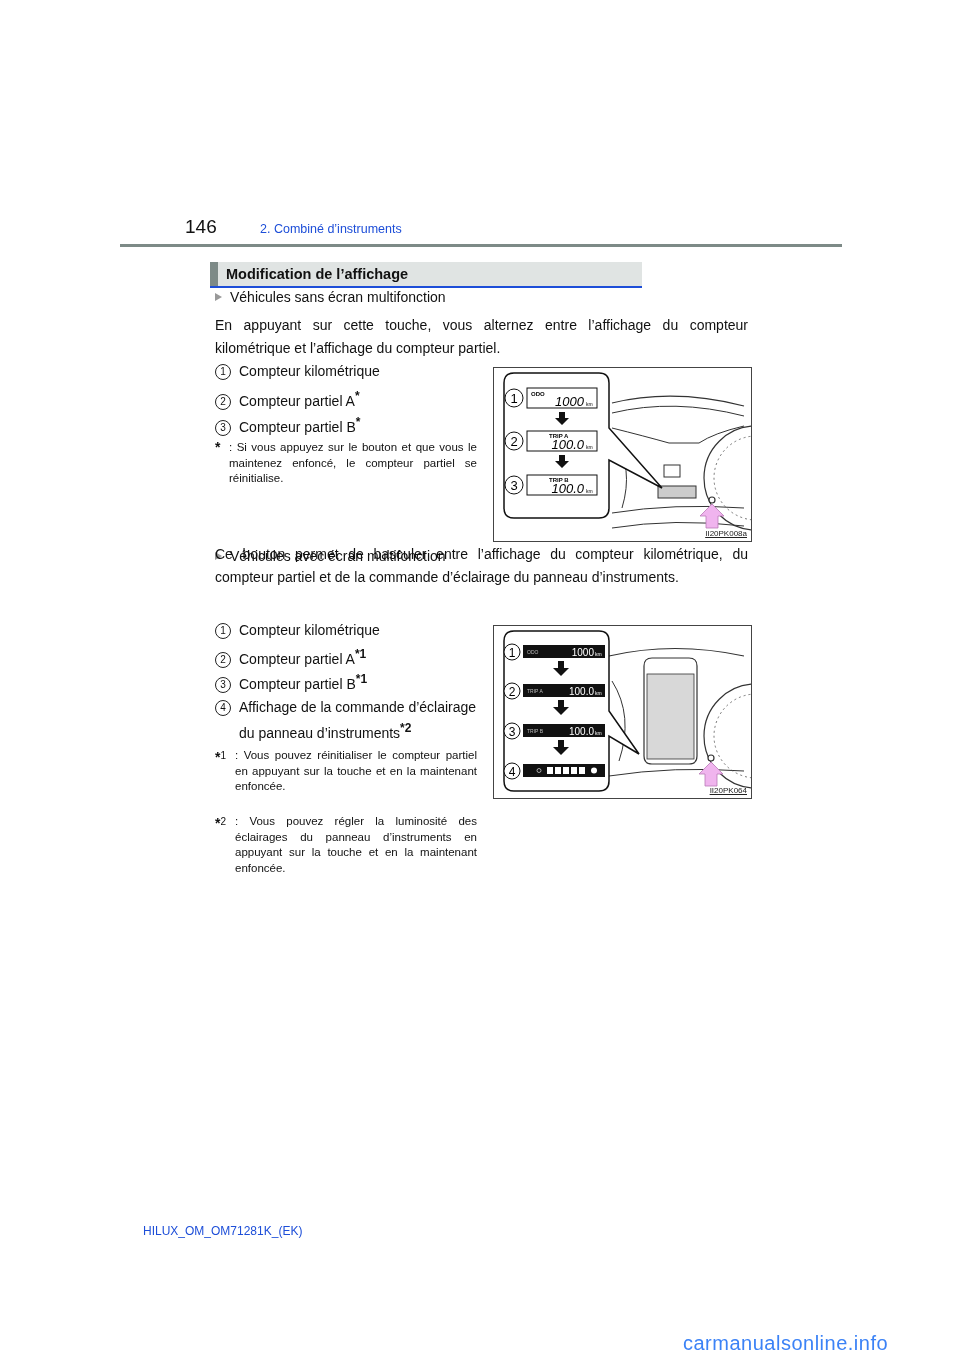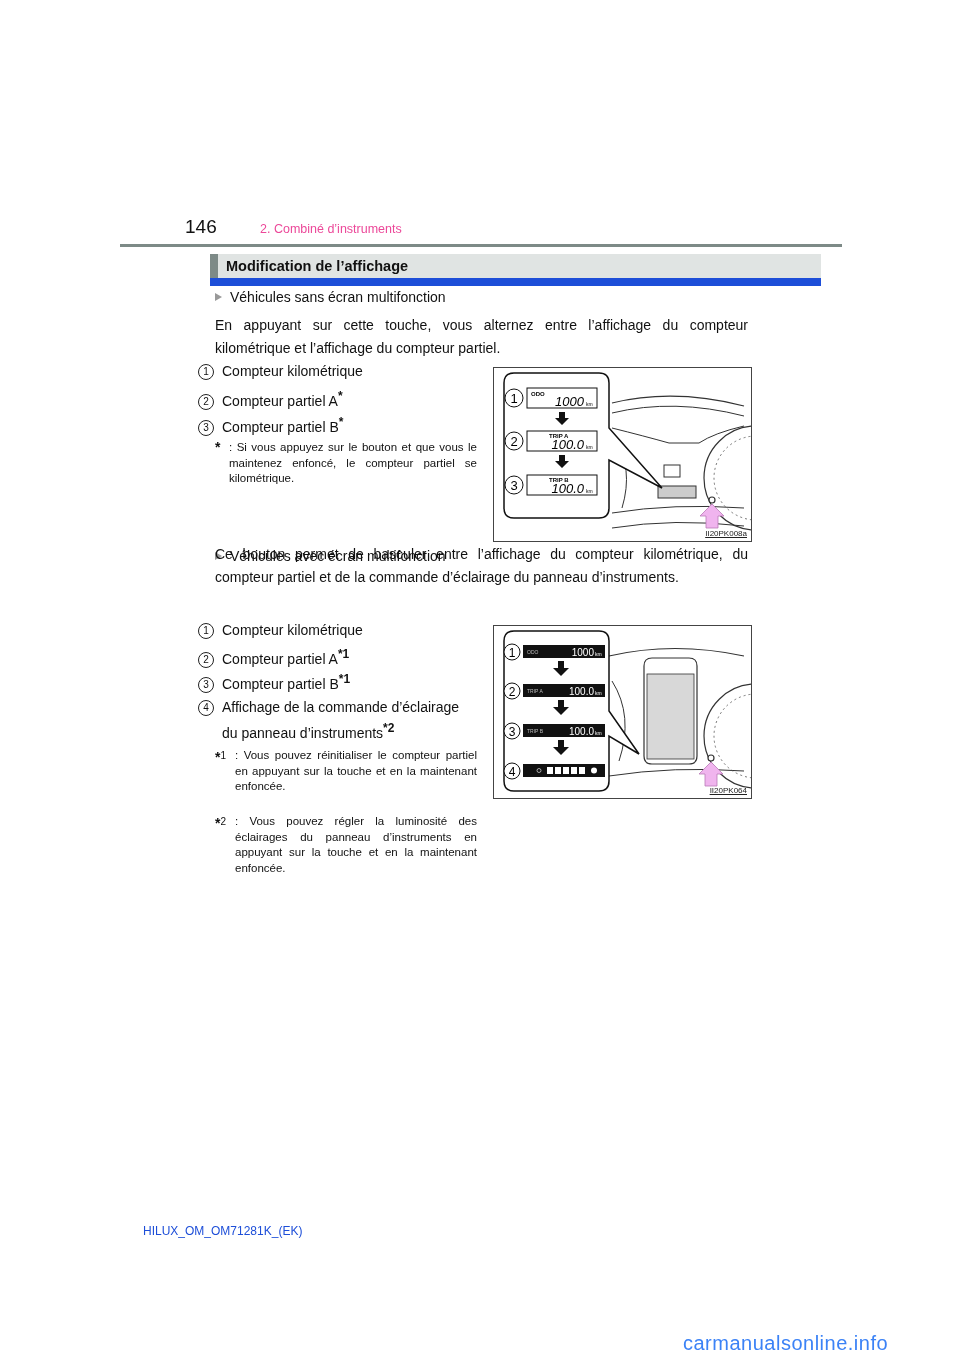--- a/index.html
+++ b/index.html
@@ -1,26 +1,26 @@
 <!DOCTYPE html>
 <html><head>
 <meta charset="utf-8">
 <style>
   html, body { margin: 0; padding: 0; background: #ffffff; }
   body { width: 960px; height: 1358px; position: relative; overflow: hidden; font-family: "Liberation Sans", sans-serif; color: #111; }
   .page-number { position: absolute; left: 185px; top: 216px; font-size: 19px; font-weight: normal; }
-  .section-title { position: absolute; left: 260px; top: 222px; font-size: 12.5px; color: #ec4899; }
+  .section-title { position: absolute; left: 260px; top: 222px; font-size: 12.5px; color: #1d4ed8; }
   .header-rule { position: absolute; left: 120px; top: 244px; width: 722px; height: 3px; background: #7d8a87; }
-  .subhead { position: absolute; left: 210px; top: 254px; width: 611px; height: 24px; background: #e0e4e3; border-bottom: 8px solid #1d4ed8; }
+  .subhead { position: absolute; left: 210px; top: 262px; width: 432px; height: 24px; background: #e0e4e3; border-bottom: 2px solid #1d4ed8; }
   .subhead .bar { position: absolute; left: 0; top: 0; width: 8px; height: 100%; background: #7d8a87; }
   .subhead .title { position: absolute; left: 16px; top: 4px; font-size: 14.5px; font-weight: bold; color: #111; }
   .bullet { position: absolute; left: 215px; font-size: 14px; }
   .bullet .tri { display: inline-block; width: 0; height: 0; border-left: 7px solid #999; border-top: 4.5px solid transparent; border-bottom: 4.5px solid transparent; margin-right: 8px; vertical-align: 1px; }
   .para { position: absolute; left: 215px; width: 533px; font-size: 14px; line-height: 23px; text-align: justify; }
-  .item { position: absolute; left: 198px; font-size: 14px; }
+  .item { position: absolute; left: 215px; font-size: 14px; }
   .num { display: inline-block; width: 14px; height: 14px; border: 1px solid #222; border-radius: 50%; font-size: 10px; text-align: center; line-height: 14px; margin-right: 8px; vertical-align: 1px; }
   .item sup { font-size: 12px; font-weight: bold; }
   .item-wrap { width: 250px; line-height: 21px; }
   .note { position: absolute; left: 215px; width: 262px; font-size: 11.5px; line-height: 15.5px; }
   .note .mark { position: absolute; left: 0; top: 0; font-weight: bold; font-size: 14px; }
   .note .mark sub { font-size: 10px; font-weight: normal; vertical-align: 3px; }
   .note .txt { margin-left: 14px; text-align: justify; }
   .note .txt.w2 { margin-left: 20px; }
   .figure { position: absolute; border: 1px solid #444; background: #fff; }
   .fig-code { position: absolute; right: 4px; bottom: 3px; font-size: 8px; color: #222; text-decoration: underline; }
@@ -48,21 +48,21 @@
   <span class="num">1</span><span>Compteur kilométrique</span>
 </div>
 <div class="item" style="top:389px;">
   <span class="num">2</span><span>Compteur partiel A</span><sup>*</sup>
 </div>
 <div class="item" style="top:415px;">
   <span class="num">3</span><span>Compteur partiel B</span><sup>*</sup>
 </div>
 <div class="note" style="top:440px;">
   <span class="mark">*</span>
-  <div class="txt">: Si vous appuyez sur le bouton et que vous le maintenez enfoncé, le compteur partiel se kilométrique.</div>
+  <div class="txt">: Si vous appuyez sur le bouton et que vous le maintenez enfoncé, le compteur partiel se réinitialise.</div>
 </div>
 
 <div class="figure" style="left:493px; top:367px; width:257px; height:173px;">
   <svg width="257" height="173" viewBox="0 0 257 173">
 
     <path d="M118 35 Q180 20 250 38" fill="none" stroke="#333" stroke-width="1.2"></path>
     <path d="M118 45 Q180 30 250 48" fill="none" stroke="#333" stroke-width="1"></path>
     <path d="M118 60 Q150 68 175 75 L205 75 Q220 65 250 58" fill="none" stroke="#333" stroke-width="1"></path>
     <path d="M118 160 Q180 150 250 158" fill="none" stroke="#333" stroke-width="1"></path>
     <path d="M118 145 Q180 135 250 140" fill="none" stroke="#333" stroke-width="1"></path>

